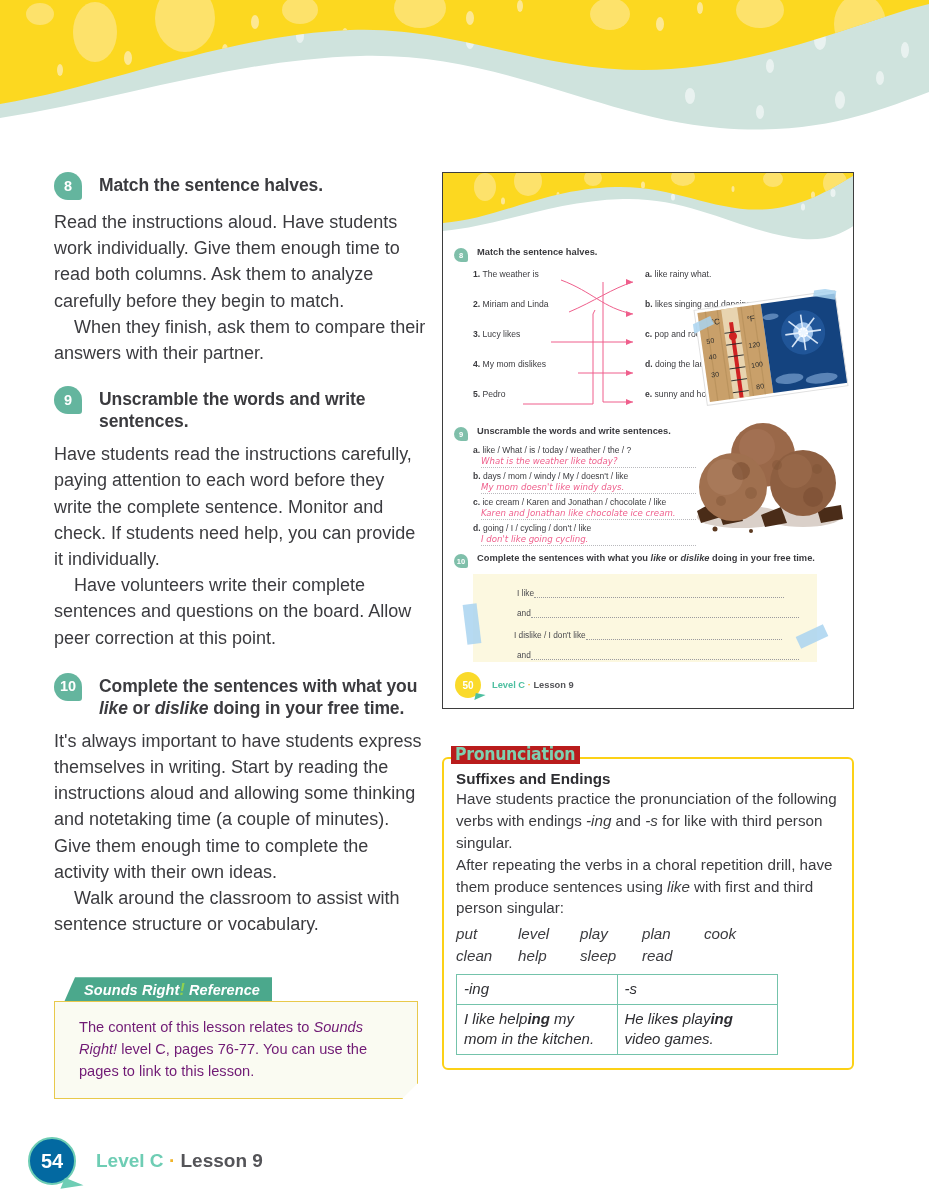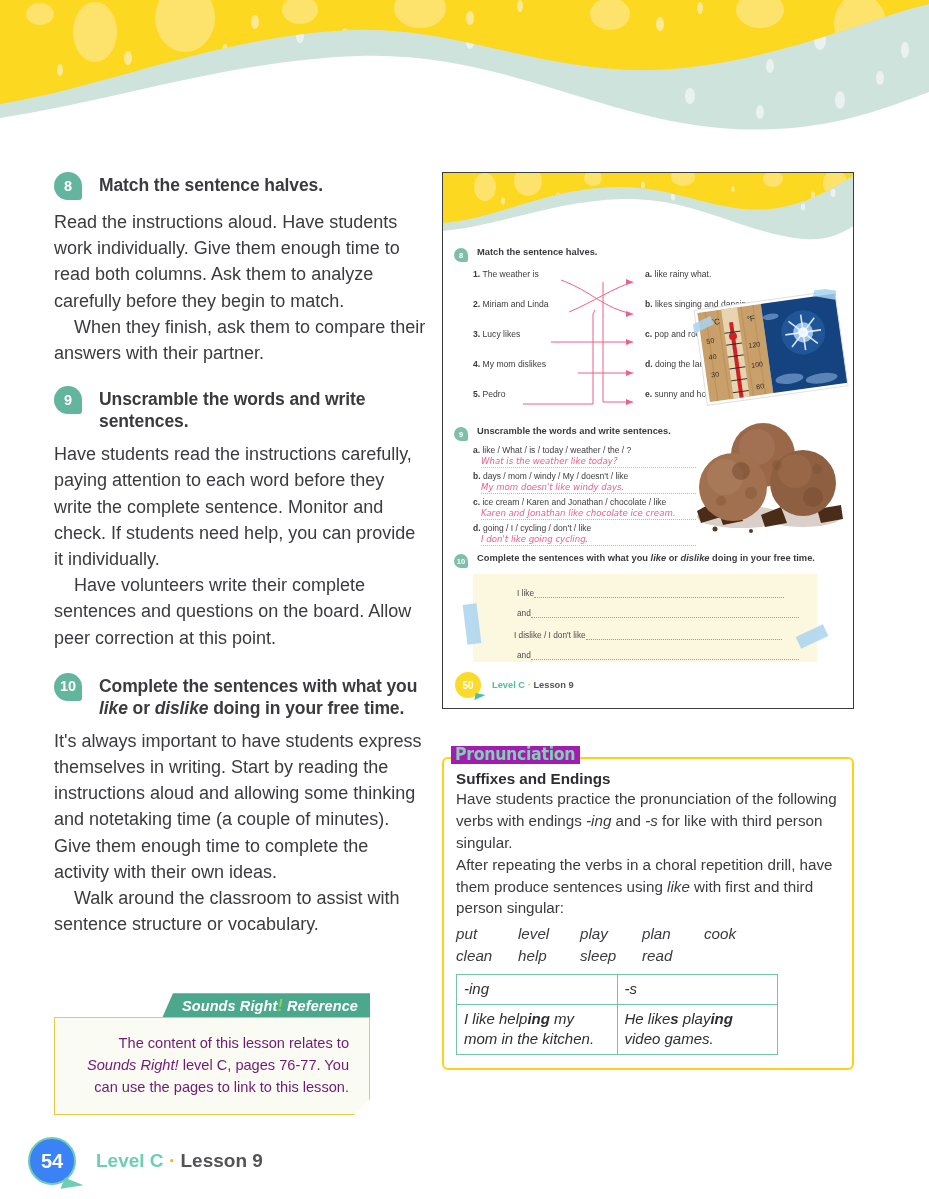--- a/index.html
+++ b/index.html
@@ -43,21 +43,21 @@
 
   .para {
     font-size:18px; line-height:1.455; color:#3b3b3f;
     margin-bottom:0px;
   }
   .para + .para { text-indent:20px; }
   .block-gap-1 { height:20px; }
   .block-gap-2 { height:22px; }
 
   
-  .sr-wrap { position:relative; margin-top:56px; width:316px;text-align:right; }
+  .sr-wrap { position:relative; margin-top:40px; width:364px; }
   .sr-tab {
     position:relative; display:inline-block;
     height:25px; padding:0 12px 0 20px;
     background:#4ba88c;
     color:#ffffff; font-size:14.5px; font-weight:bold; font-style:italic;
     line-height:25px; letter-spacing:0.1px;
     margin-left:10px;
     clip-path: polygon(11px 0, 100% 0, 100% 100%, 0 100%);
   }
   .sr-tab .bang { color:#8ed14f; font-size:16px; }
@@ -159,21 +159,21 @@
   }
   .sb-ftext { margin-left:11px; font-size:9.3px; font-weight:bold; }
   .sb-ftext .lvl { color:#4dbfa0; }
   .sb-ftext .dot { color:#f0b429; }
   .sb-ftext .lsn { color:#545458; }
 
   
   .pron-wrap { position:relative; margin-top:48px; width:412px; }
   .pron-label {
     position:absolute; top:-11px; left:9px;
-    background:#a21caf; padding:0 5px 0 4px; z-index:3;
+    background:#b91c1c; padding:0 5px 0 4px; z-index:3;
     color:#7ed0b0; font-size:17.5px; font-weight:bold;
     font-family:"DejaVu Sans Condensed","Liberation Sans Narrow","Liberation Sans", sans-serif;
     letter-spacing:-0.3px; line-height:1;
   }
   .pron-box {
     border:2px solid #fcd116; border-radius:6px;
     padding:11px 12px 13px 12px;
     background:#ffffff;
   }
   .pron-h { font-size:15.2px; font-weight:bold; color:#2e2e32; margin-bottom:1px; }
@@ -192,21 +192,21 @@
     font-size:15px; font-style:italic; color:#2e2e32;
     line-height:1.34; vertical-align:top;
     width:50%;
   }
   .pron-table td b { font-weight:bold; }
 
   
   .pg-footer { position:absolute; left:28px; bottom:14px; display:flex; align-items:center; }
   .pg-circ {
     position:relative; width:48px; height:48px; border-radius:50%;
-    background:#3b82f6; border:2.5px solid #6ecdb4;
+    background:#0369a1; border:2.5px solid #6ecdb4;
     color:#ffffff; font-size:20px; font-weight:bold;
     display:flex; align-items:center; justify-content:center;
   }
   .pg-tail {
     position:absolute; right:-8px; bottom:-10px; width:0;height:0;
     border-left:20px solid #6ecdb4; border-bottom:12px solid transparent;
     transform:rotate(22deg);
   }
   .pg-text { margin-left:20px; font-size:19px; font-weight:bold; }
   .pg-text .lvl { color:#6ecdb4; }

